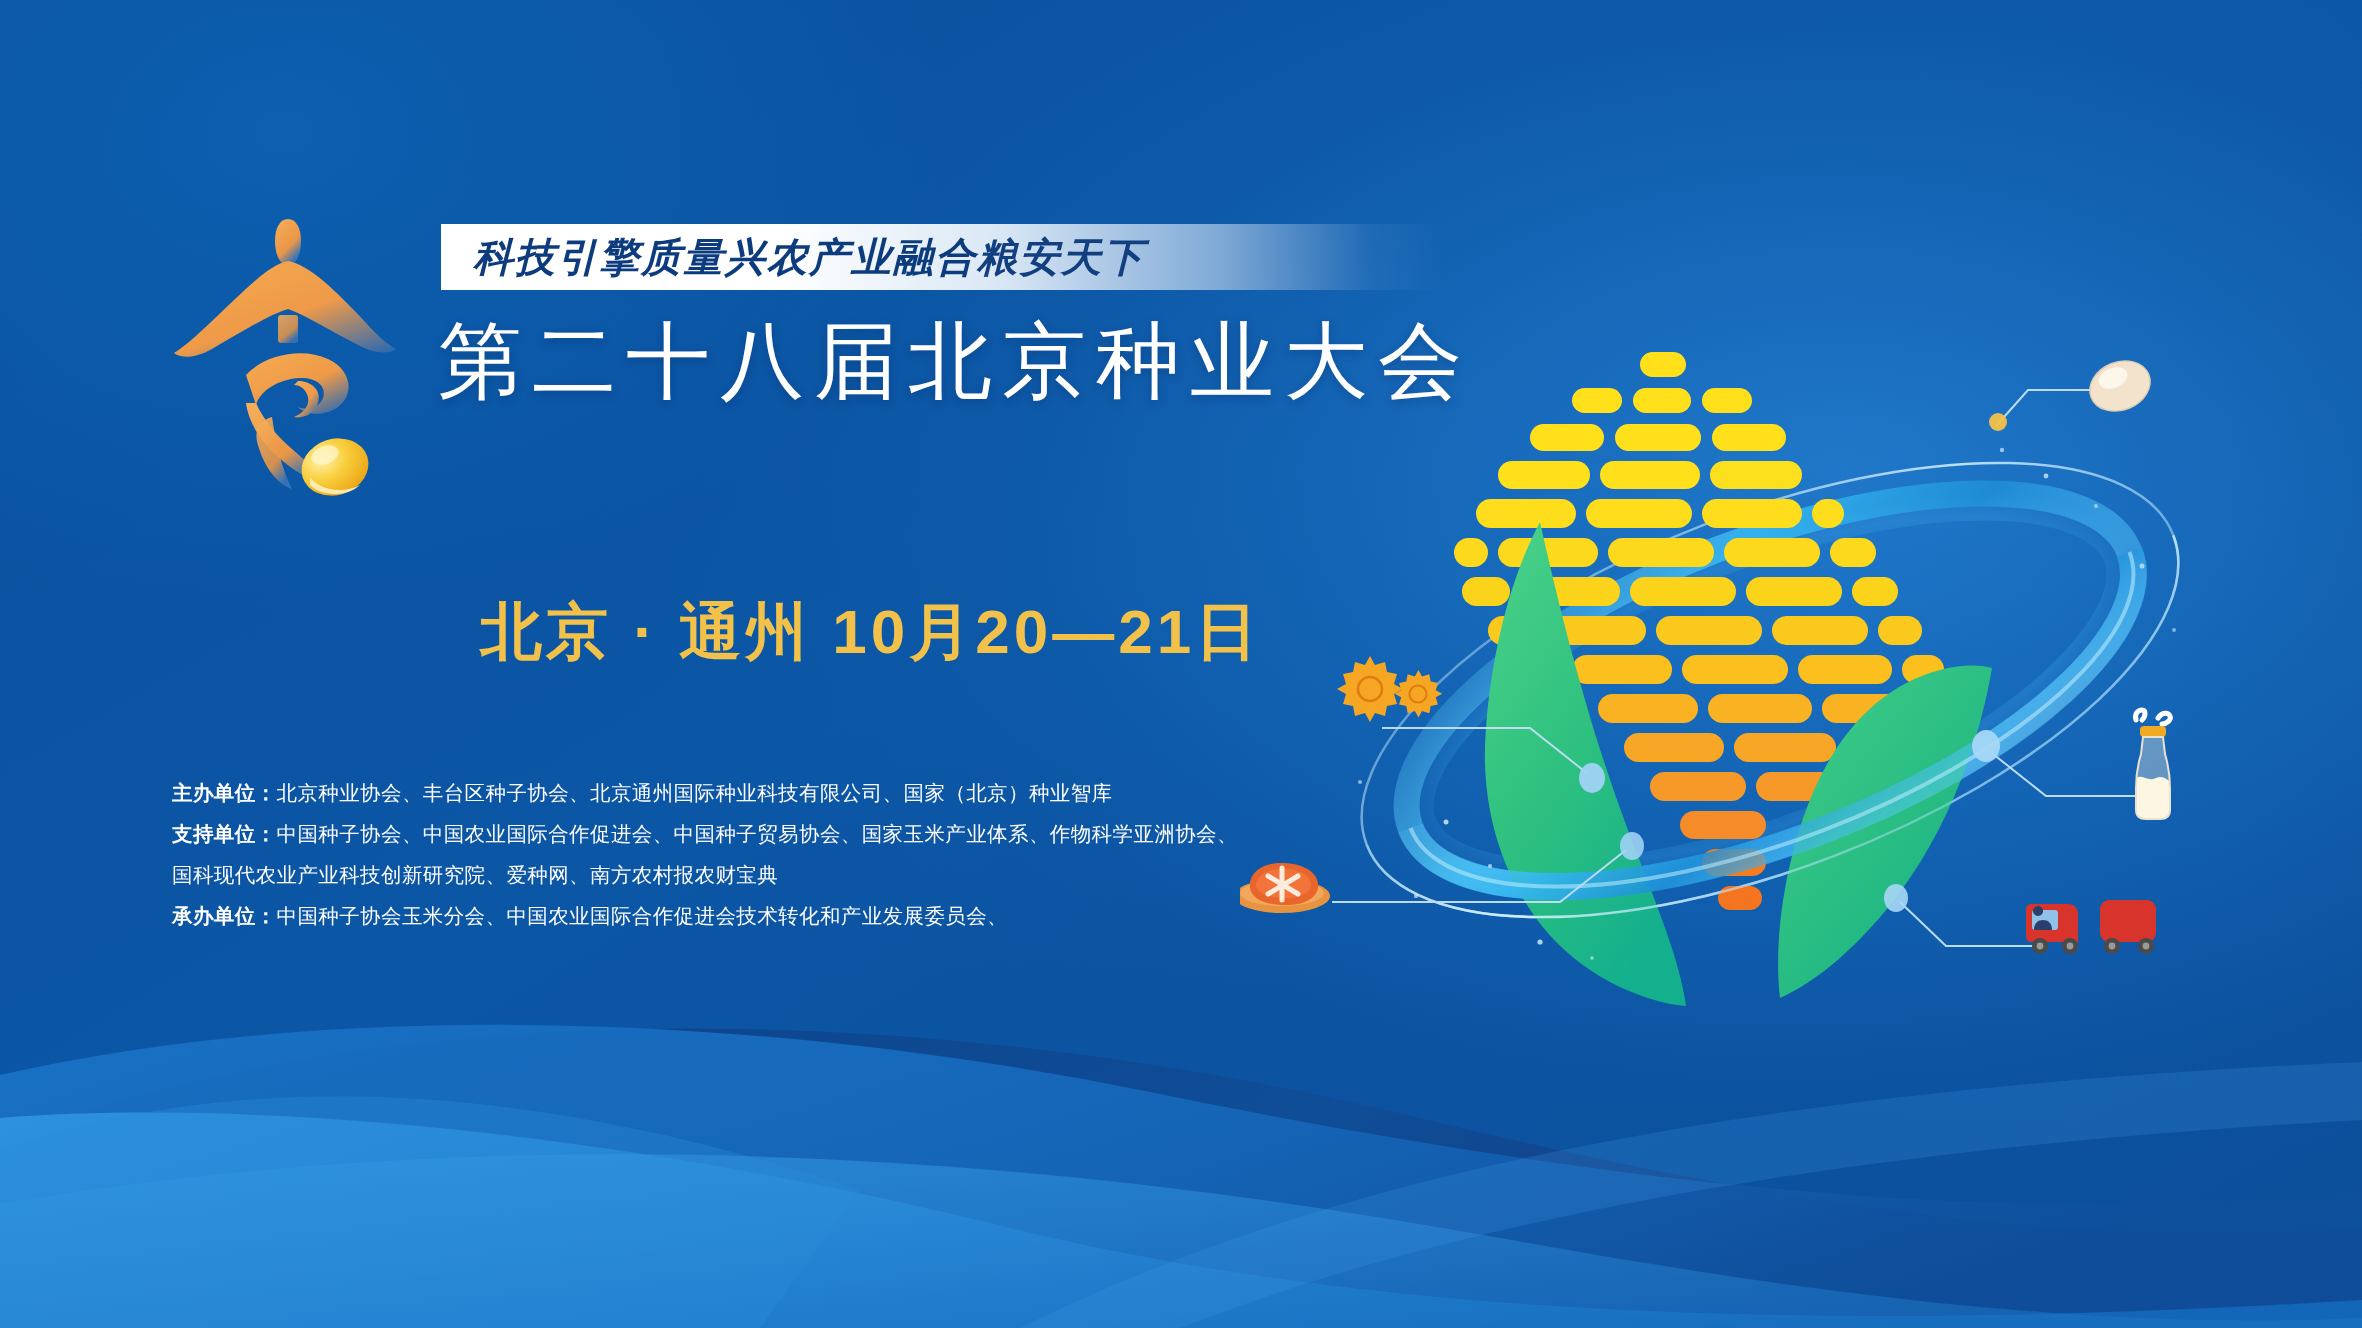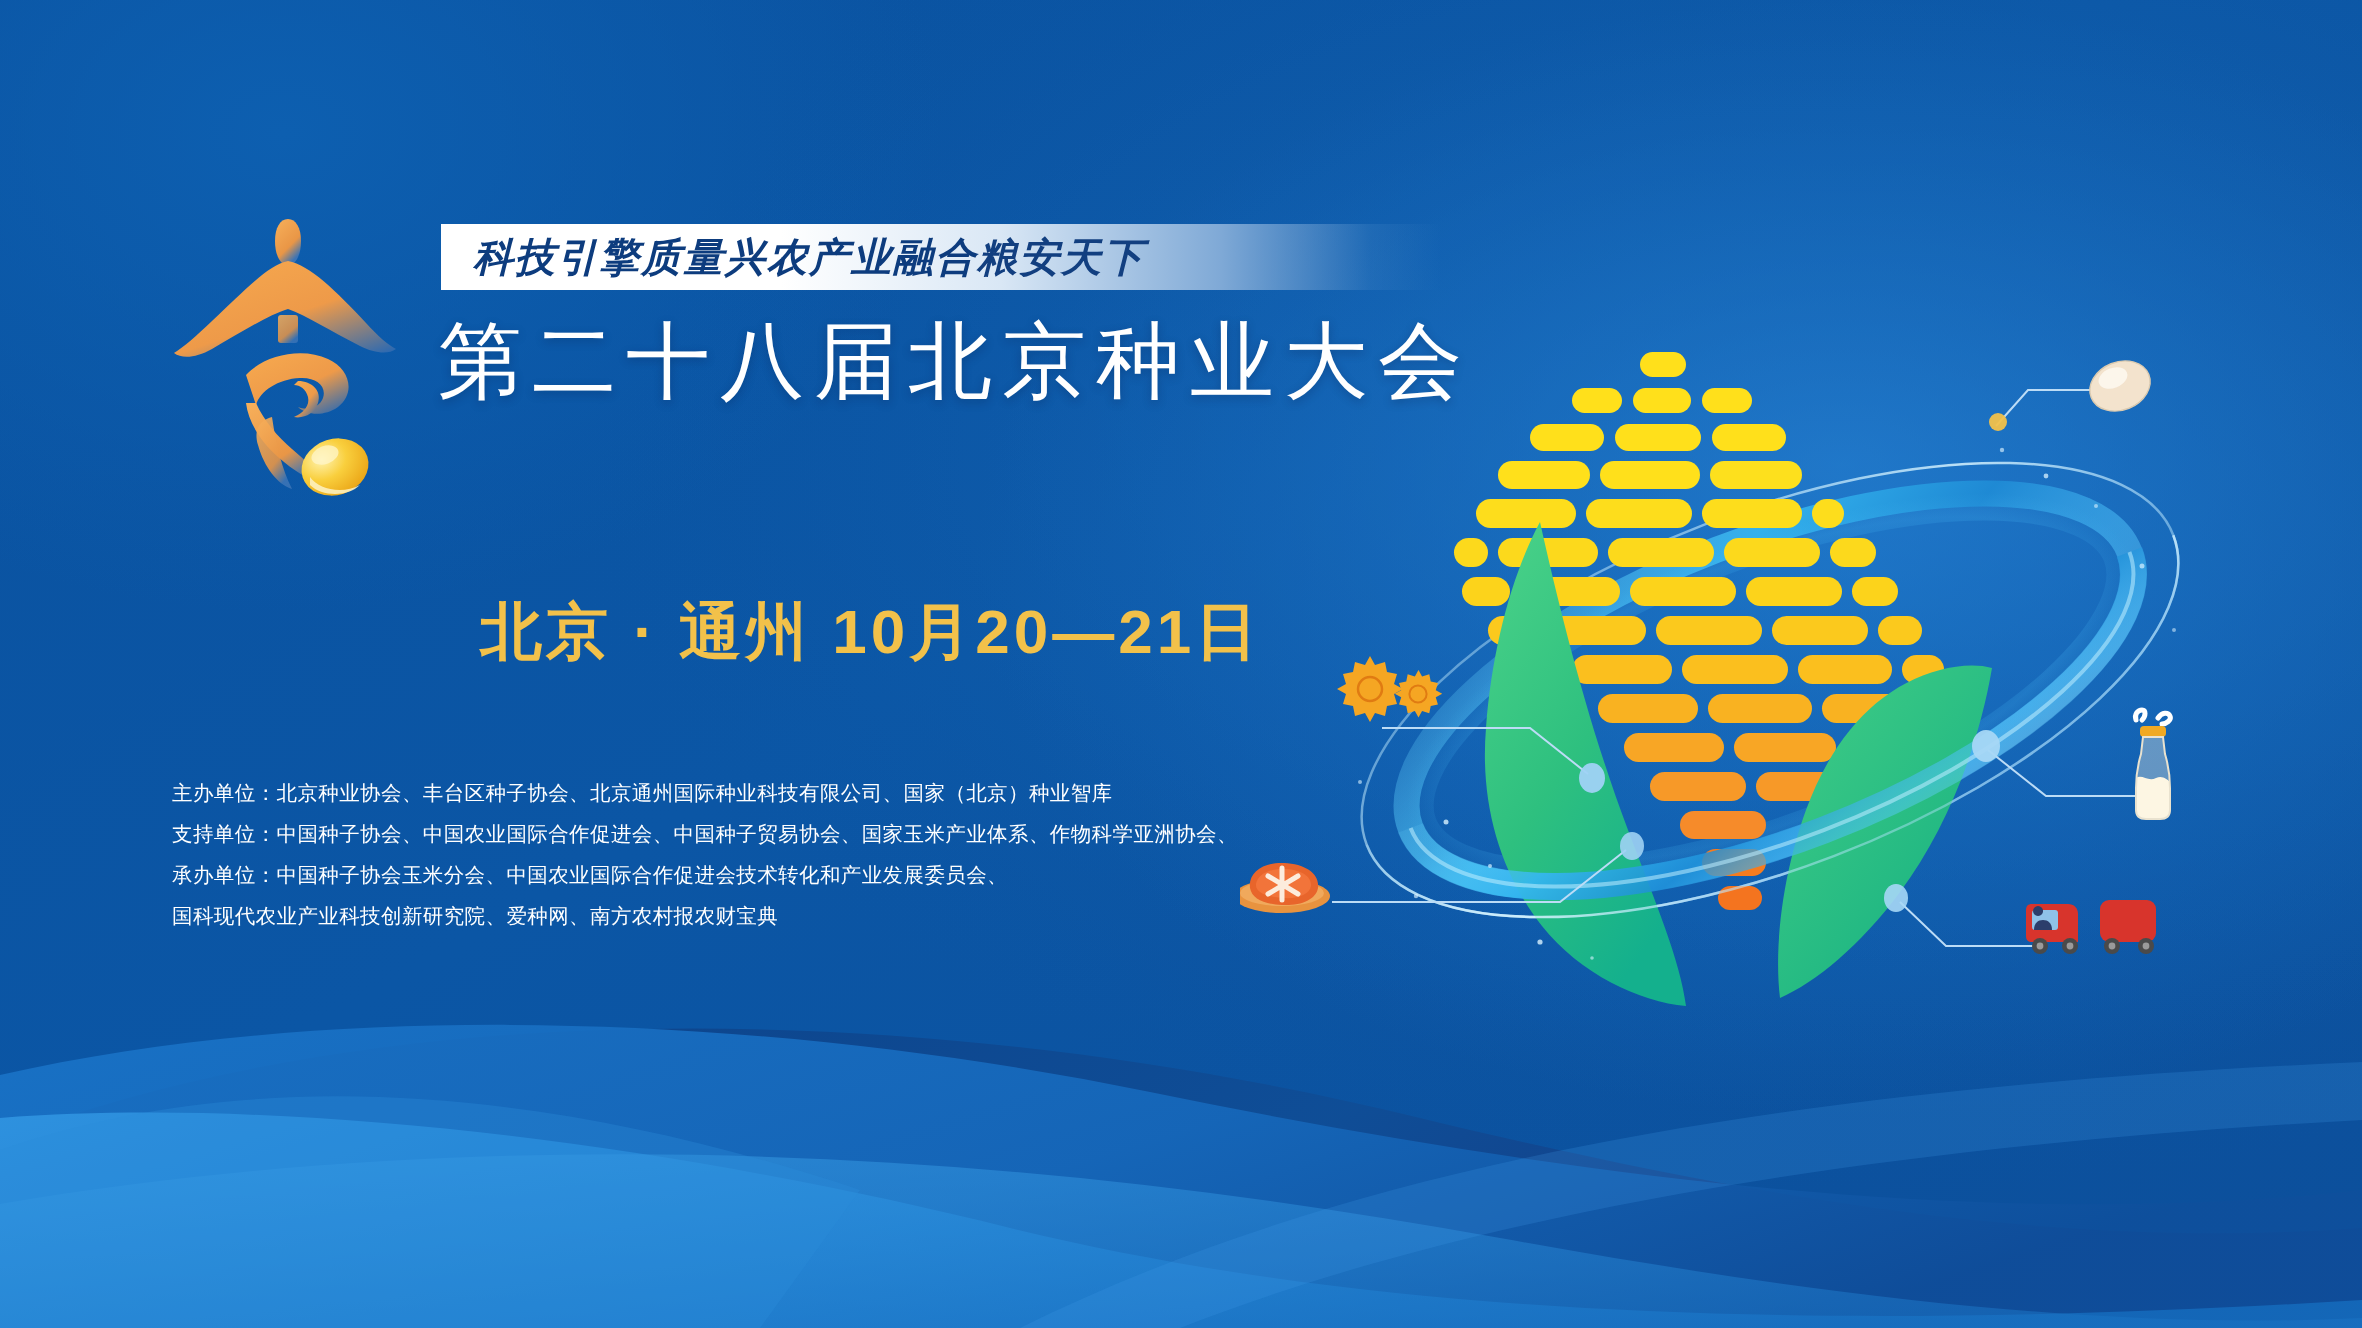--- a/index.html
+++ b/index.html
@@ -46,21 +46,21 @@
 
   
   .logo{position:absolute;left:160px;top:205px;width:250px;height:300px;}
 
   
   .orgs{
     position:absolute;left:172px;top:772px;width:1150px;
     color:#ffffff;font-size:20.5px;line-height:41px;letter-spacing:.4px;
   }
   .orgs .row{white-space:nowrap;}
-  .orgs b{font-weight:normal;}
+  .orgs b{font-weight:bold;}
 
   
   .graphic{position:absolute;left:1240px;top:330px;width:1060px;height:680px;}
 </style>
 </head>
 <body>
 
 <div class="stage">
 
   <svg class="waves" viewBox="0 0 2362 1328" preserveAspectRatio="none">
@@ -161,24 +161,24 @@
   <div class="date-line">北京 · 通州   10月20—21日</div>
 
   <div class="orgs">
     <div class="row">
       <b>主办单位：</b><span>北京种业协会、丰台区种子协会、北京通州国际种业科技有限公司、国家（北京）种业智库</span>
     </div>
     <div class="row">
       <b>支持单位：</b><span>中国种子协会、中国农业国际合作促进会、中国种子贸易协会、国家玉米产业体系、作物科学亚洲协会、</span>
     </div>
     <div class="row">
+      <b></b><span>国科现代农业产业科技创新研究院、爱种网、南方农村报农财宝典</span>
+    </div>
+    <div class="row">
       <b>承办单位：</b><span>中国种子协会玉米分会、中国农业国际合作促进会技术转化和产业发展委员会、</span>
-    </div>
-    <div class="row">
-      <b></b><span>国科现代农业产业科技创新研究院、爱种网、南方农村报农财宝典</span>
     </div>
   </div>
 
   <div class="graphic">
     <svg viewBox="0 0 1060 680" width="1060" height="680">
       <defs>
         <linearGradient id="leafG1" x1="0" y1="0" x2="0.6" y2="1">
           <stop offset="0%" stop-color="#4cd389"></stop>
           <stop offset="55%" stop-color="#2ec07f"></stop>
           <stop offset="100%" stop-color="#14b08d"></stop>

